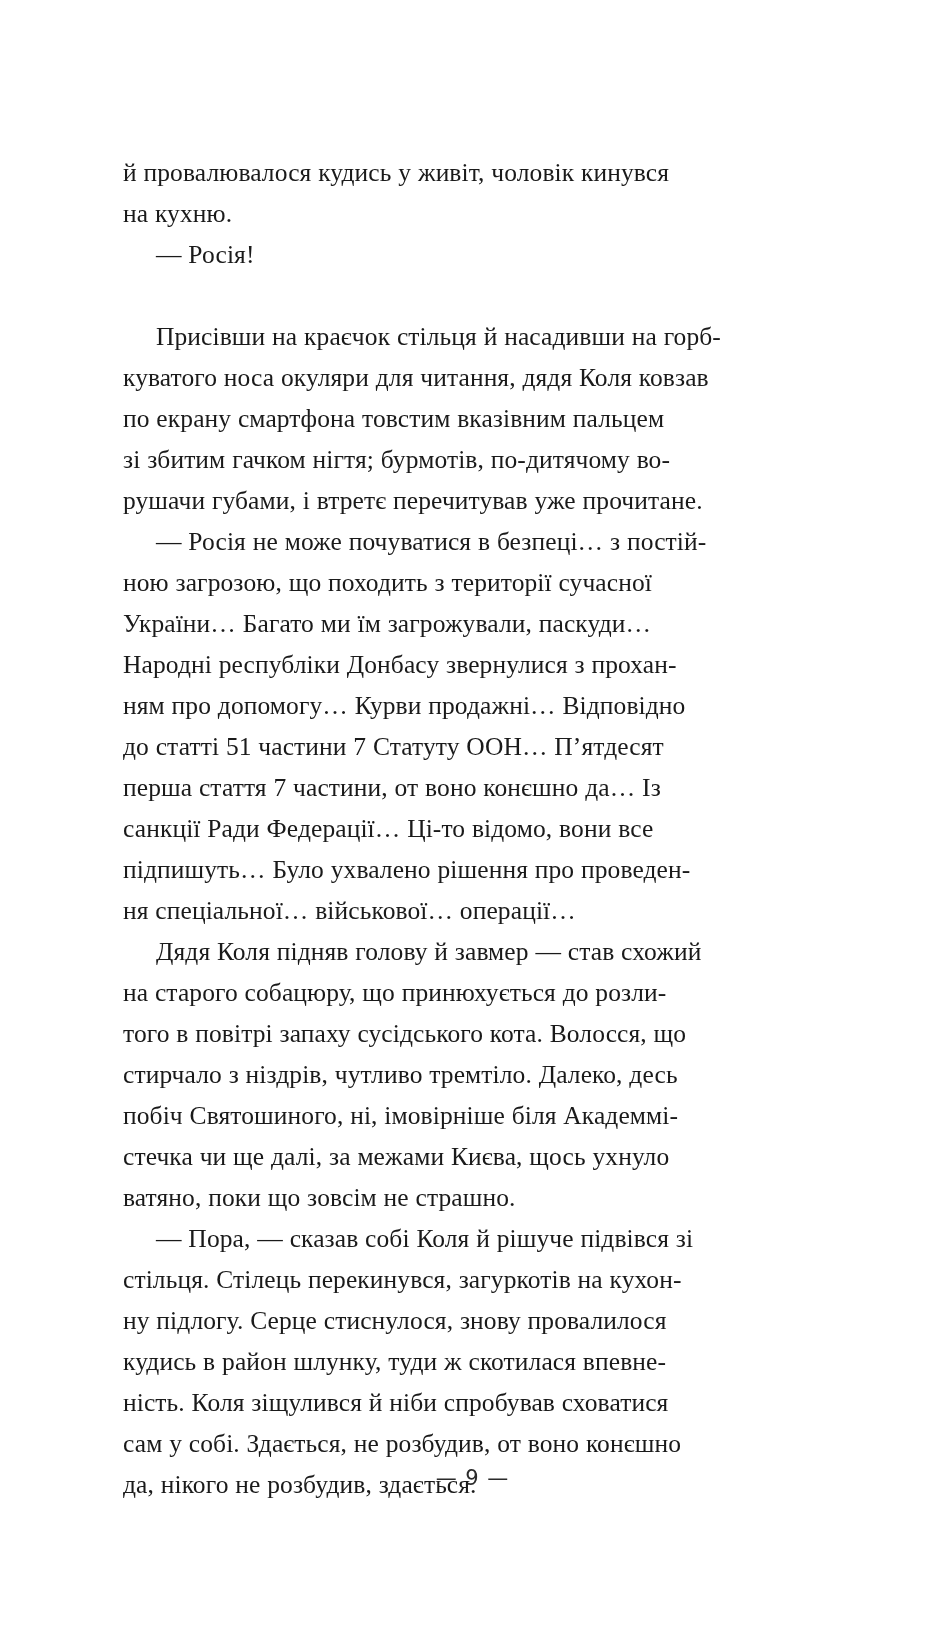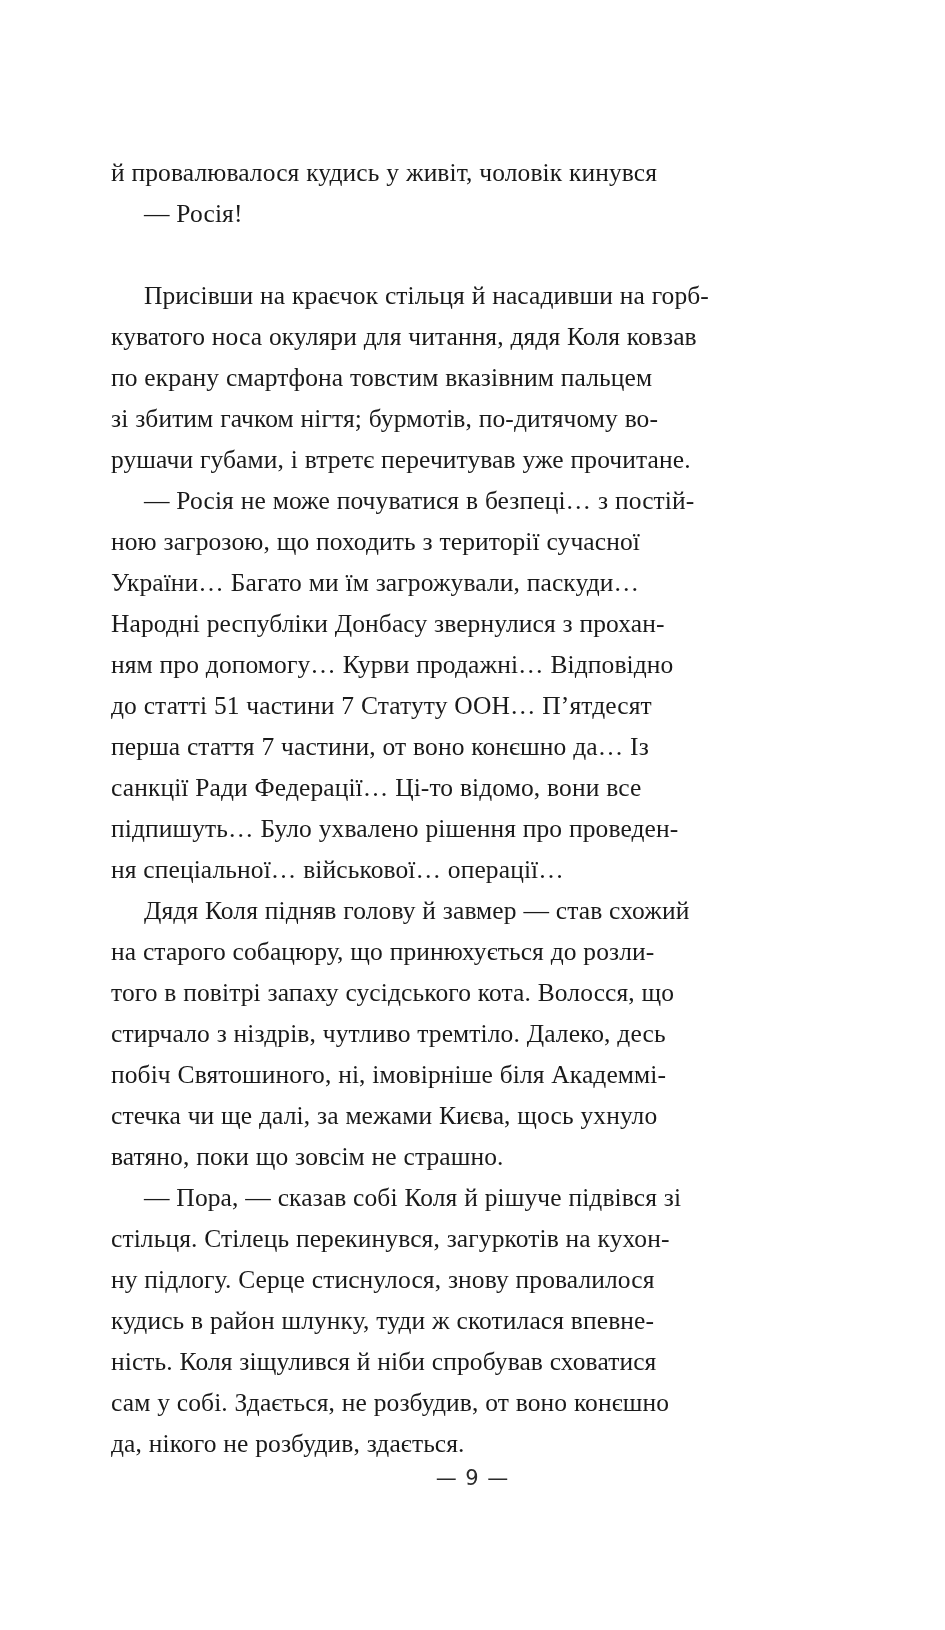--- a/index.html
+++ b/index.html
@@ -15,21 +15,21 @@
     position: relative;
     width: 945px;
     height: 1630px;
     margin: 0 auto;
     background: #ffffff;
     box-sizing: border-box;
     overflow: hidden;
   }
   .text-block {
     position: absolute;
-    left: 111px;
+    left: 123px;
     top: 152px;
     width: 641px;
   }
   .para {
     margin: 0;
     font-size: 25.5px;
     line-height: 41px;
     text-align: justify;
     text-align-last: left;
     letter-spacing: 0.1px;
@@ -61,20 +61,21 @@
   }
 </style>
 </head>
 <body>
 
 <div class="page">
 
   <div class="text-block">
       <p class="para">
         <span class="line">й провалювалося кудись у живіт, чоловік кинувся</span>
+        <span class="line">на кухню.</span>
       </p>
       <p class="para"><span class="indent"></span><span style="white-space: pre;">— Росія!</span><br></p>
       <div class="para-gap"></div>
       <p class="para"><span class="indent"></span><span style="white-space: pre;">Присівши на краєчок стільця й насадивши на горб-</span><br><span class="line">куватого носа окуляри для читання, дядя Коля ковзав</span><span class="line">по екрану смартфона товстим вказівним пальцем</span><span class="line">зі збитим гачком нігтя; бурмотів, по-дитячому во-</span><span class="line">рушачи губами, і втретє перечитував уже прочитане.</span></p>
       <p class="para"><span class="indent"></span><span style="white-space: pre;">— Росія не може почуватися в безпеці… з постій-</span><br><span class="line">ною загрозою, що походить з території сучасної</span><span class="line">України… Багато ми їм загрожували, паскуди…</span><span class="line">Народні республіки Донбасу звернулися з прохан-</span><span class="line">ням про допомогу… Курви продажні… Відповідно</span><span class="line">до статті 51 частини 7 Статуту ООН… П’ятдесят</span><span class="line">перша стаття 7 частини, от воно конєшно да… Із</span><span class="line">санкції Ради Федерації… Ці-то відомо, вони все</span><span class="line">підпишуть… Було ухвалено рішення про проведен-</span><span class="line">ня спеціальної… військової… операції…</span></p>
       <p class="para"><span class="indent"></span><span style="white-space: pre;">Дядя Коля підняв голову й завмер — став схожий</span><br><span class="line">на старого собацюру, що принюхується до розли-</span><span class="line">того в повітрі запаху сусідського кота. Волосся, що</span><span class="line">стирчало з ніздрів, чутливо тремтіло. Далеко, десь</span><span class="line">побіч Святошиного, ні, імовірніше біля Академмі-</span><span class="line">стечка чи ще далі, за межами Києва, щось ухнуло</span><span class="line">ватяно, поки що зовсім не страшно.</span></p>
       <p class="para"><span class="indent"></span><span style="white-space: pre;">— Пора, — сказав собі Коля й рішуче підвівся зі</span><br><span class="line">стільця. Стілець перекинувся, загуркотів на кухон-</span><span class="line">ну підлогу. Серце стиснулося, знову провалилося</span><span class="line">кудись в район шлунку, туди ж скотилася впевне-</span><span class="line">ність. Коля зіщулився й ніби спробував сховатися</span><span class="line">сам у собі. Здається, не розбудив, от воно конєшно</span><span class="line">да, нікого не розбудив, здається.</span></p>
     </div>
 
   <div class="folio">— 9 —</div>

